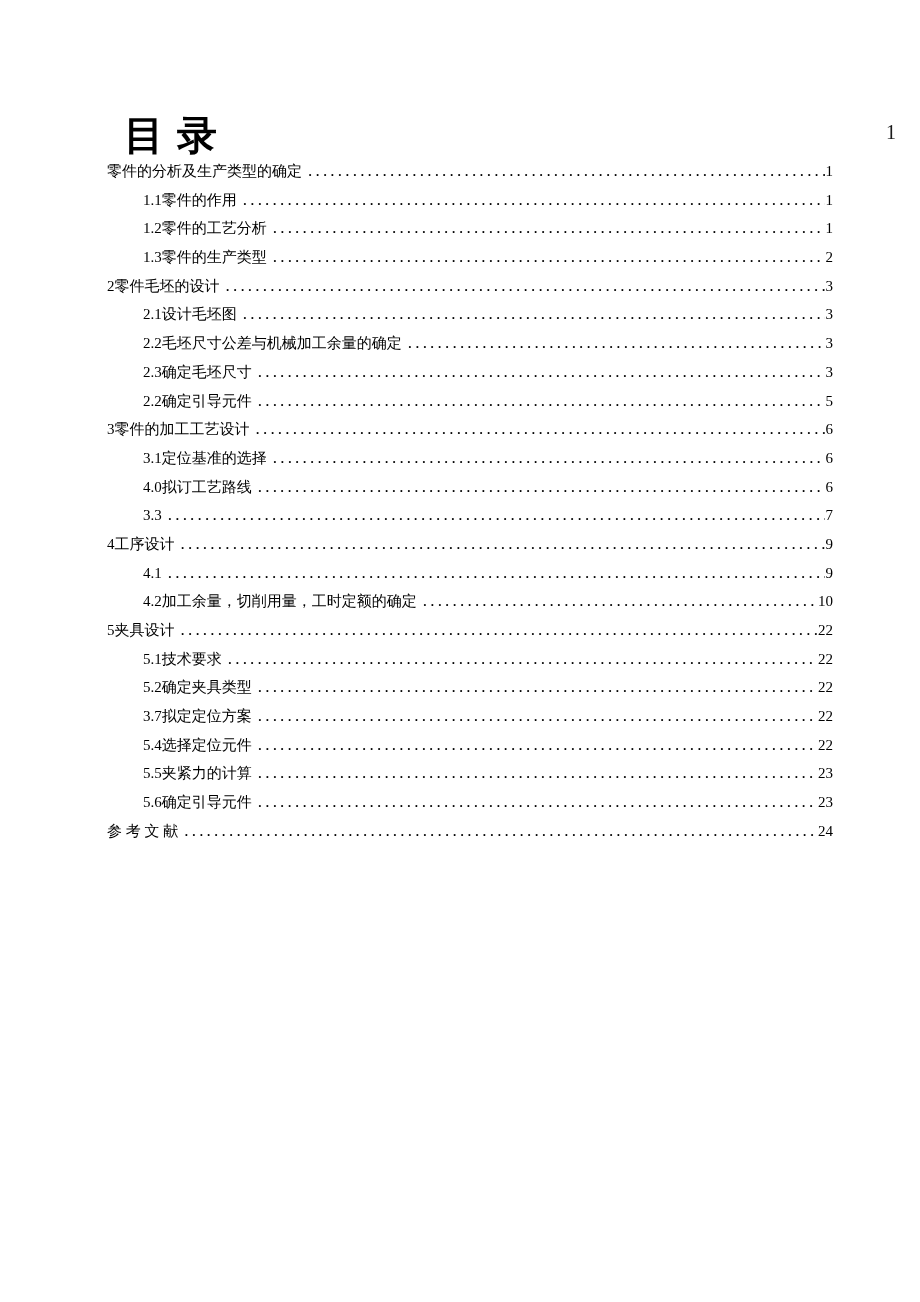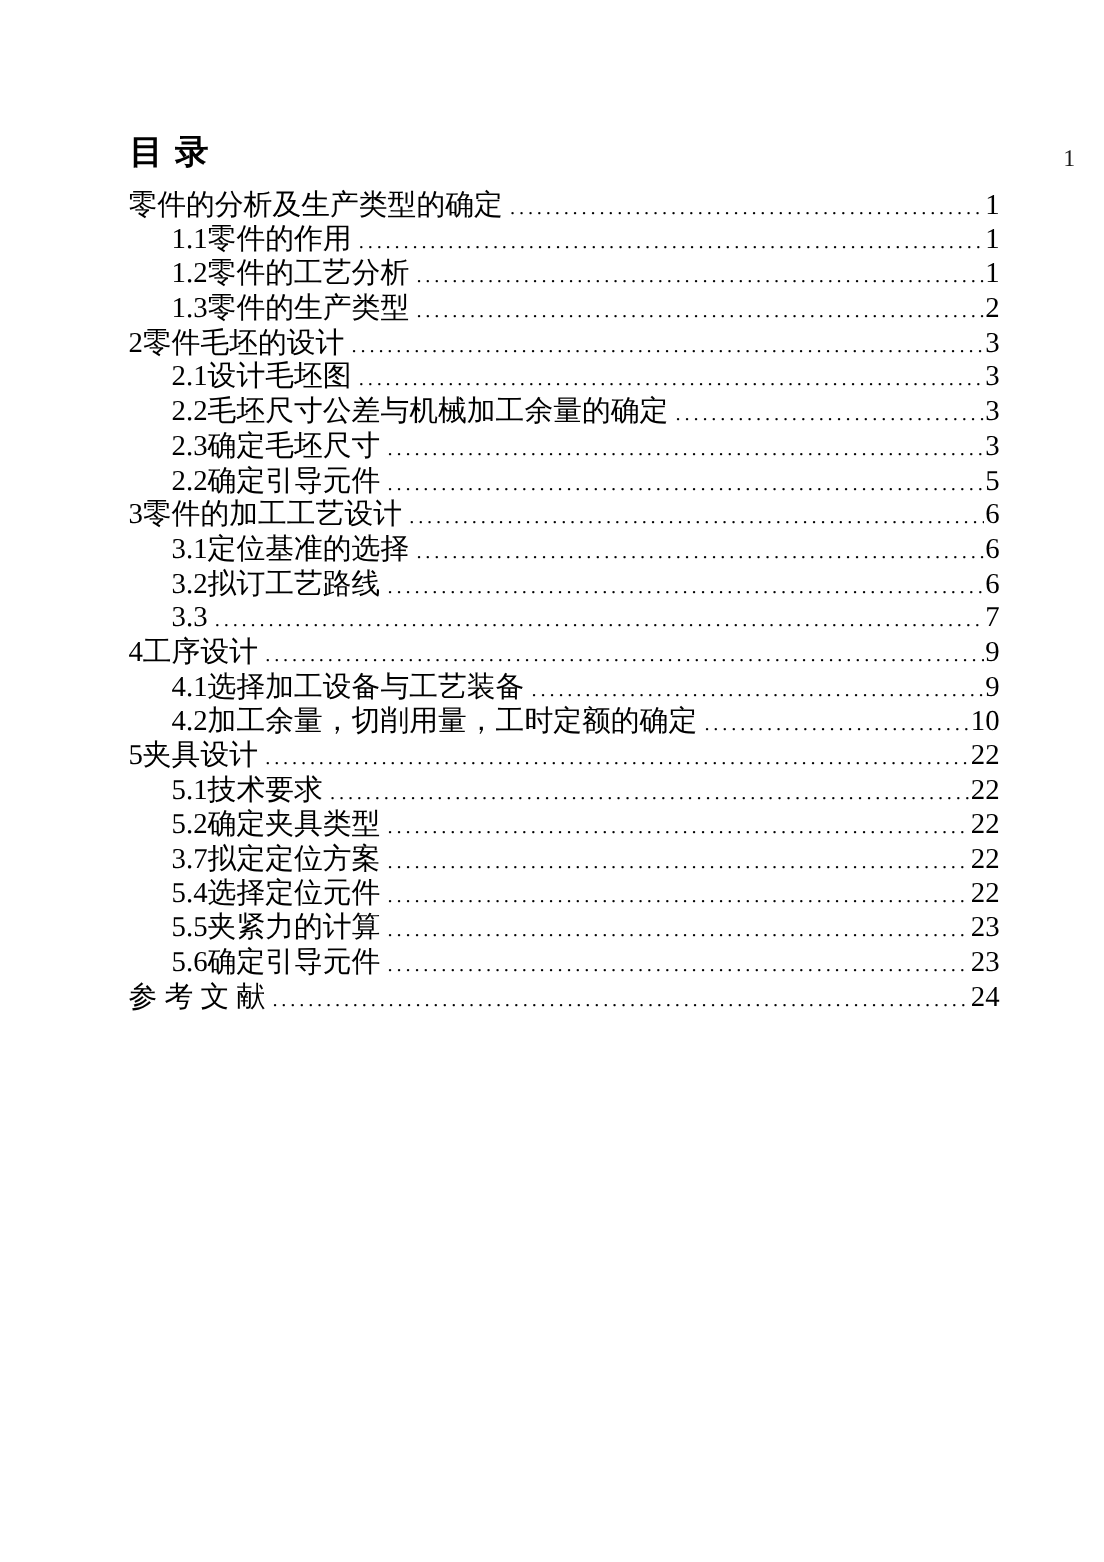--- a/index.html
+++ b/index.html
@@ -17,43 +17,43 @@
   .header-pagenum {
     position: absolute;
     top: 121px;
     right: 24px;
     font-size: 20px;
     color: #1a1a1a;
   }
 
   .doc-title {
     position: absolute;
-    left: 108px;
+    left: 124px;
     top: 108px;
     margin: 0;
     font-family: "Liberation Sans", "DejaVu Sans", sans-serif;
-    font-size: 28px;
+    font-size: 40px;
     font-weight: 700;
     letter-spacing: 1px;
     color: #000000;
   }
 
   .toc {
     position: absolute;
     left: 107px;
     top: 157px;
     width: 726px;
   }
 
   .toc-row {
     display: flex;
     align-items: baseline;
     height: 28.7px;
     line-height: 28.7px;
-    font-size: 24px;
+    font-size: 15px;
     white-space: nowrap;
   }
   .toc-row.lvl2 { padding-left: 36px; }
 
   .toc-num { margin-right: 0; }
   .toc-label { flex: 0 0 auto; }
 
   .leader {
     flex: 1 1 auto;
     overflow: hidden;
@@ -138,39 +138,38 @@
         <span class="leader"></span>
         <span class="toc-page">6</span>
       </div>
       <div class="toc-row lvl2">
         <span class="toc-num">3.1</span>
         <span class="toc-label">定位基准的选择</span>
         <span class="leader"></span>
         <span class="toc-page">6</span>
       </div>
       <div class="toc-row lvl2">
-        <span class="toc-num">3.2</span>
+        <span class="toc-num">4.0</span>
         <span class="toc-label">拟订工艺路线</span>
         <span class="leader"></span>
         <span class="toc-page">6</span>
       </div>
       <div class="toc-row lvl2">
         <span class="toc-num">3.3</span>
         <span class="leader"></span>
         <span class="toc-page">7</span>
       </div>
       <div class="toc-row lvl1">
         <span class="toc-num">4</span>
         <span class="toc-label">工序设计</span>
         <span class="leader"></span>
         <span class="toc-page">9</span>
       </div>
       <div class="toc-row lvl2">
         <span class="toc-num">4.1</span>
-        <span class="toc-label">选择加工设备与工艺装备</span>
         <span class="leader"></span>
         <span class="toc-page">9</span>
       </div>
       <div class="toc-row lvl2">
         <span class="toc-num">4.2</span>
         <span class="toc-label">加工余量，切削用量，工时定额的确定</span>
         <span class="leader"></span>
         <span class="toc-page">10</span>
       </div>
       <div class="toc-row lvl1">

